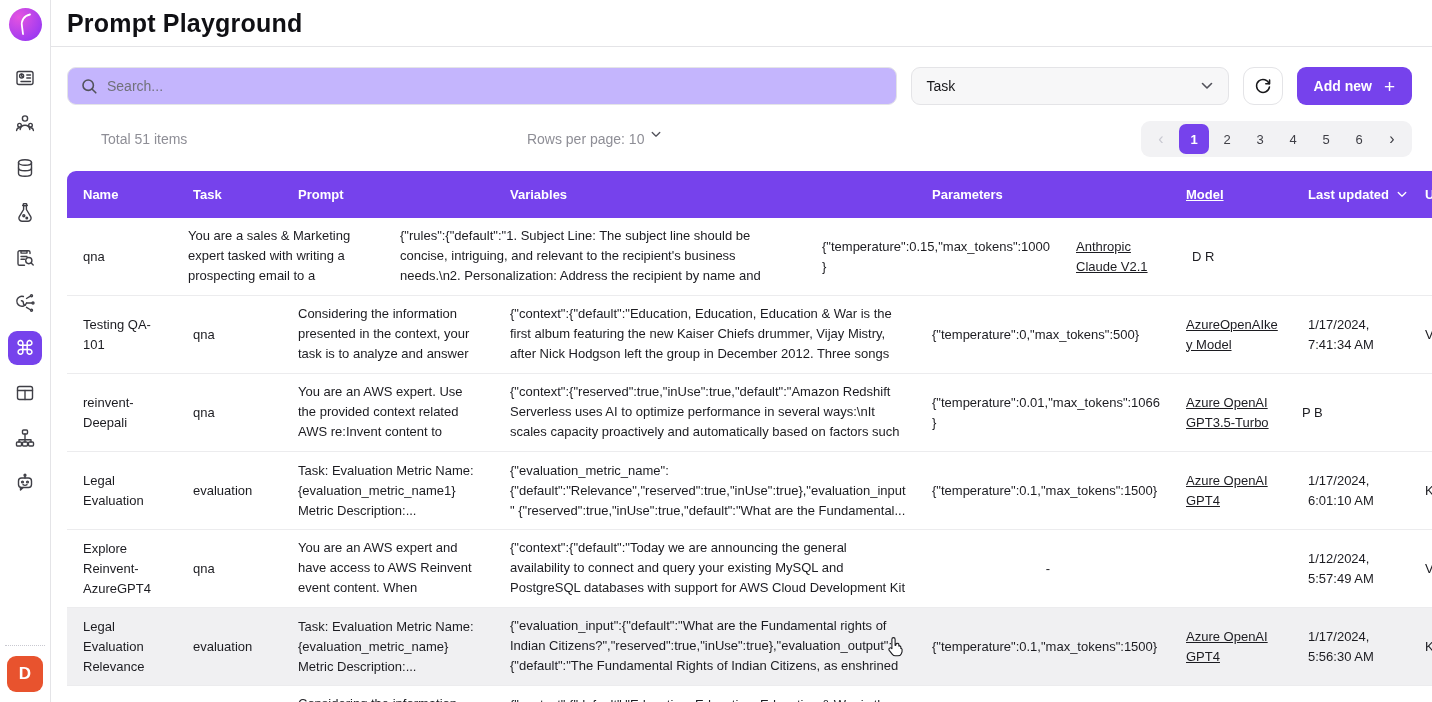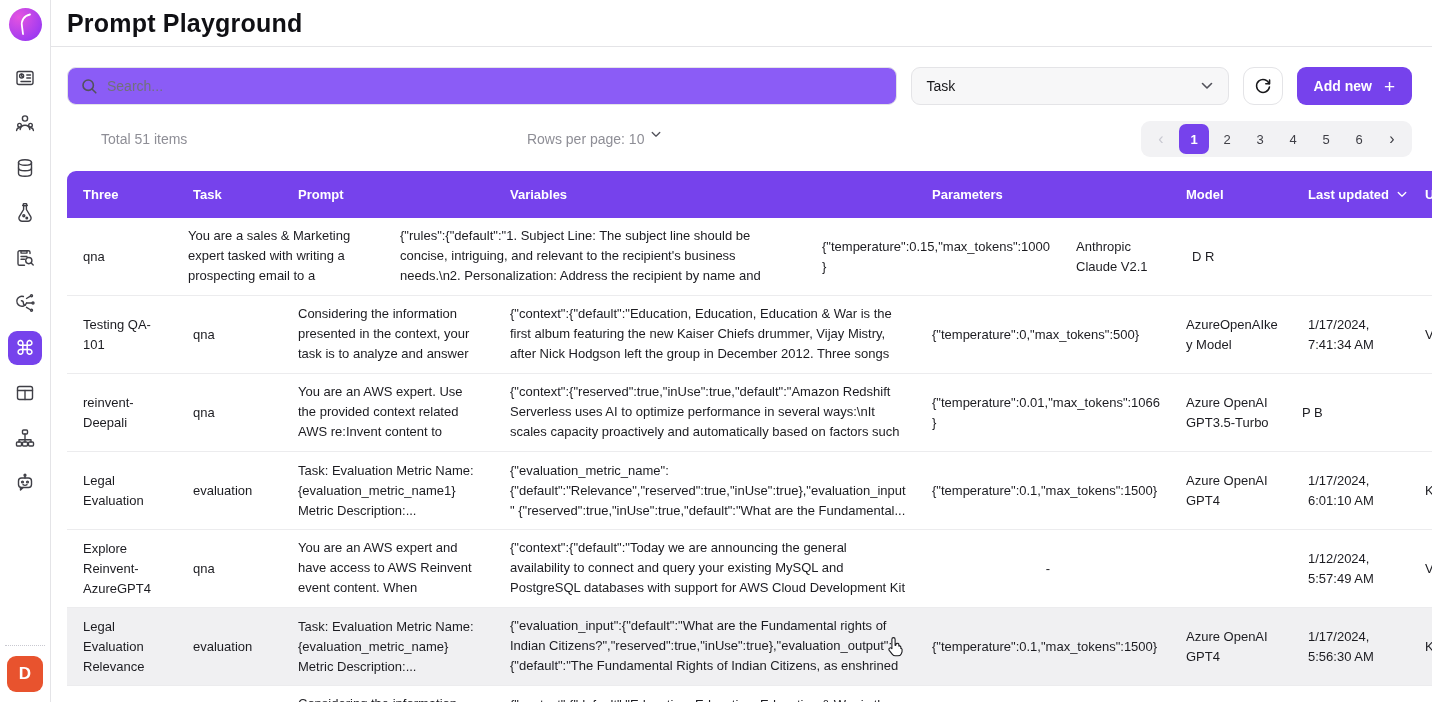--- a/index.html
+++ b/index.html
@@ -19,21 +19,21 @@
   .avatar { width:36px; height:36px; border-radius:9px; background:var(--orange); color:#fff; font-weight:700; font-size:17px; display:flex; align-items:center; justify-content:center; }
 
   
   .main { flex:1; display:flex; flex-direction:column; min-width:0; }
   .topbar { height:47px; border-bottom:1px solid #E4E4E7; display:flex; align-items:center; padding:0 16px; flex-shrink:0; }
   .title { font-size:25px; font-weight:700; color:#101014; letter-spacing:.2px; }
 
   .content { flex:1; padding:20px 0 0 16px; min-width:0; }
 
   .toolbar { display:flex; align-items:center; gap:14px; padding-right:20px; }
-  .search { flex:1; height:38px; background:#8b5cf6; border:1px solid #E4E4E7; border-radius:9px; display:flex; align-items:center; gap:9px; padding:0 13px; color:#71717A; }
+  .search { flex:1; height:38px; background:#c4b5fd; border:1px solid #E4E4E7; border-radius:9px; display:flex; align-items:center; gap:9px; padding:0 13px; color:#71717A; }
   .search svg { stroke:#52525B; fill:none; stroke-width:1.6; stroke-linecap:round; }
   .search input { flex:1; border:none; background:transparent; outline:none; font-size:14px; color:#18181b; font-family:inherit; }
   .search input::placeholder { color:#71717A; }
   .select { width:318px; height:38px; background:#F7F7F8; border:1px solid #E4E4E7; border-radius:9px; display:flex; align-items:center; justify-content:space-between; padding:0 15px; font-size:14px; color:#18181B; cursor:pointer; }
   .chev { stroke:#52525B; fill:none; stroke-width:1.6; stroke-linecap:round; stroke-linejoin:round; }
   .icon-btn { width:40px; height:38px; background:#fff; border:1px solid #E4E4E7; border-radius:11px; display:flex; align-items:center; justify-content:center; cursor:pointer; }
   .icon-btn svg { stroke:#18181B; fill:none; stroke-width:1.7; stroke-linecap:round; stroke-linejoin:round; }
   .add-btn { height:38px; background:var(--accent); color:#fff; border:none; border-radius:9px; font-family:inherit; font-weight:700; font-size:14px; display:flex; align-items:center; gap:12px; padding:0 17px; cursor:pointer; }
   .plus { font-size:19px; font-weight:400; line-height:1; }
 
@@ -52,21 +52,21 @@
   .th { display:flex; align-items:center; gap:6px; }
   .th .sort { stroke:#fff; fill:none; stroke-width:1.6; stroke-linecap:round; stroke-linejoin:round; }
   .tr { display:flex; align-items:center; min-width:1412px; height:78px; border-bottom:1px solid #ECECEE; font-size:13px; background:#fff; cursor:pointer; }
   .tr.hovered { background:#F0F0F2; }
   .td { line-height:20px; color:#1C1C21; overflow:hidden; max-height:62px; overflow-wrap:break-word; }
   .c-name  { width:110px; }
   .c-task  { width:105px; }
   .c-prompt{ width:212px; }
   .c-vars  { width:428px; }
   .c-params{ width:252px; padding:0 10px; font-size:13px; }
-  .c-model { width:122px; padding:0 12px; }
+  .c-model { width:122px; padding:0 12px;text-decoration:underline; }
   .c-upd   { width:123px; padding:0 12px;gap:8px; }
   .c-user  { width:60px; padding:0 6px; }
   .td.center { text-align:center; }
 
   
   .cursor { position:absolute; left:886px; top:636px; width:20px; height:22px; pointer-events:none; }
 </style>
 </head>
 <body>
 
@@ -214,21 +214,21 @@
         <span class="page">4</span>
         <span class="page">5</span>
         <span class="page">6</span>
         <span class="page chev-next">›</span>
       </div>
     </div>
 
     <div class="table">
       <div class="thead">
         <div class="th c-name">
-            <span>Three</span>
+            <span>Name</span>
           </div>
         <div class="th c-task">
             <span>Task</span>
           </div>
         <div class="th c-prompt">
             <span>Prompt</span>
           </div>
         <div class="th c-vars">
             <span>Variables</span>
           </div>

